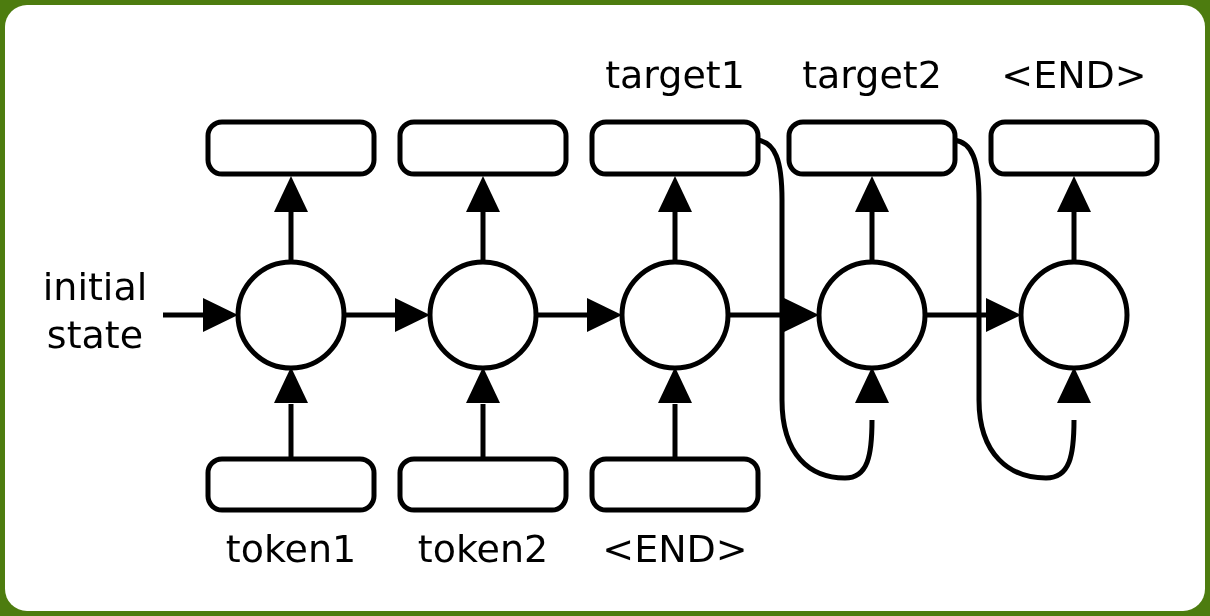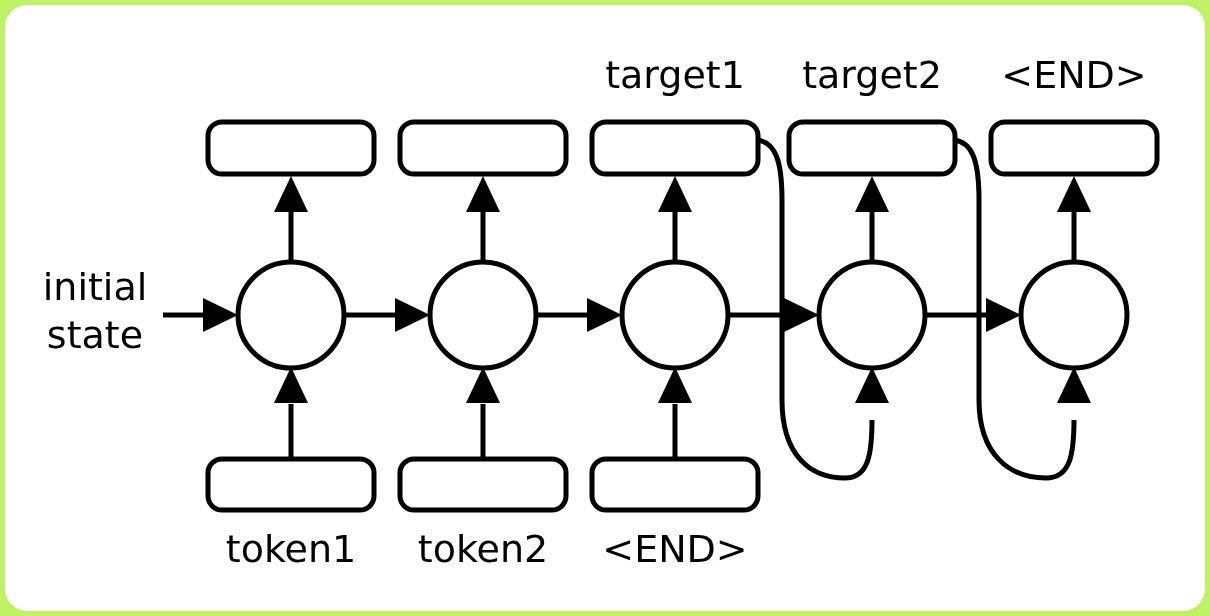--- a/index.html
+++ b/index.html
@@ -4,21 +4,21 @@
 <style>
   html, body {
     margin: 0;
     padding: 0;
     background: #ffffff;
   }
   #frame {
     position: relative;
     width: 1210px;
     height: 616px;
-    background: #bef264;
+    background: #4d7c0f;
     overflow: hidden;
     font-family: "DejaVu Sans", sans-serif;
   }
   #canvas {
     position: absolute;
     left: 5px;
     top: 5px;
     width: 1200px;
     height: 606px;
     background: #ffffff;

